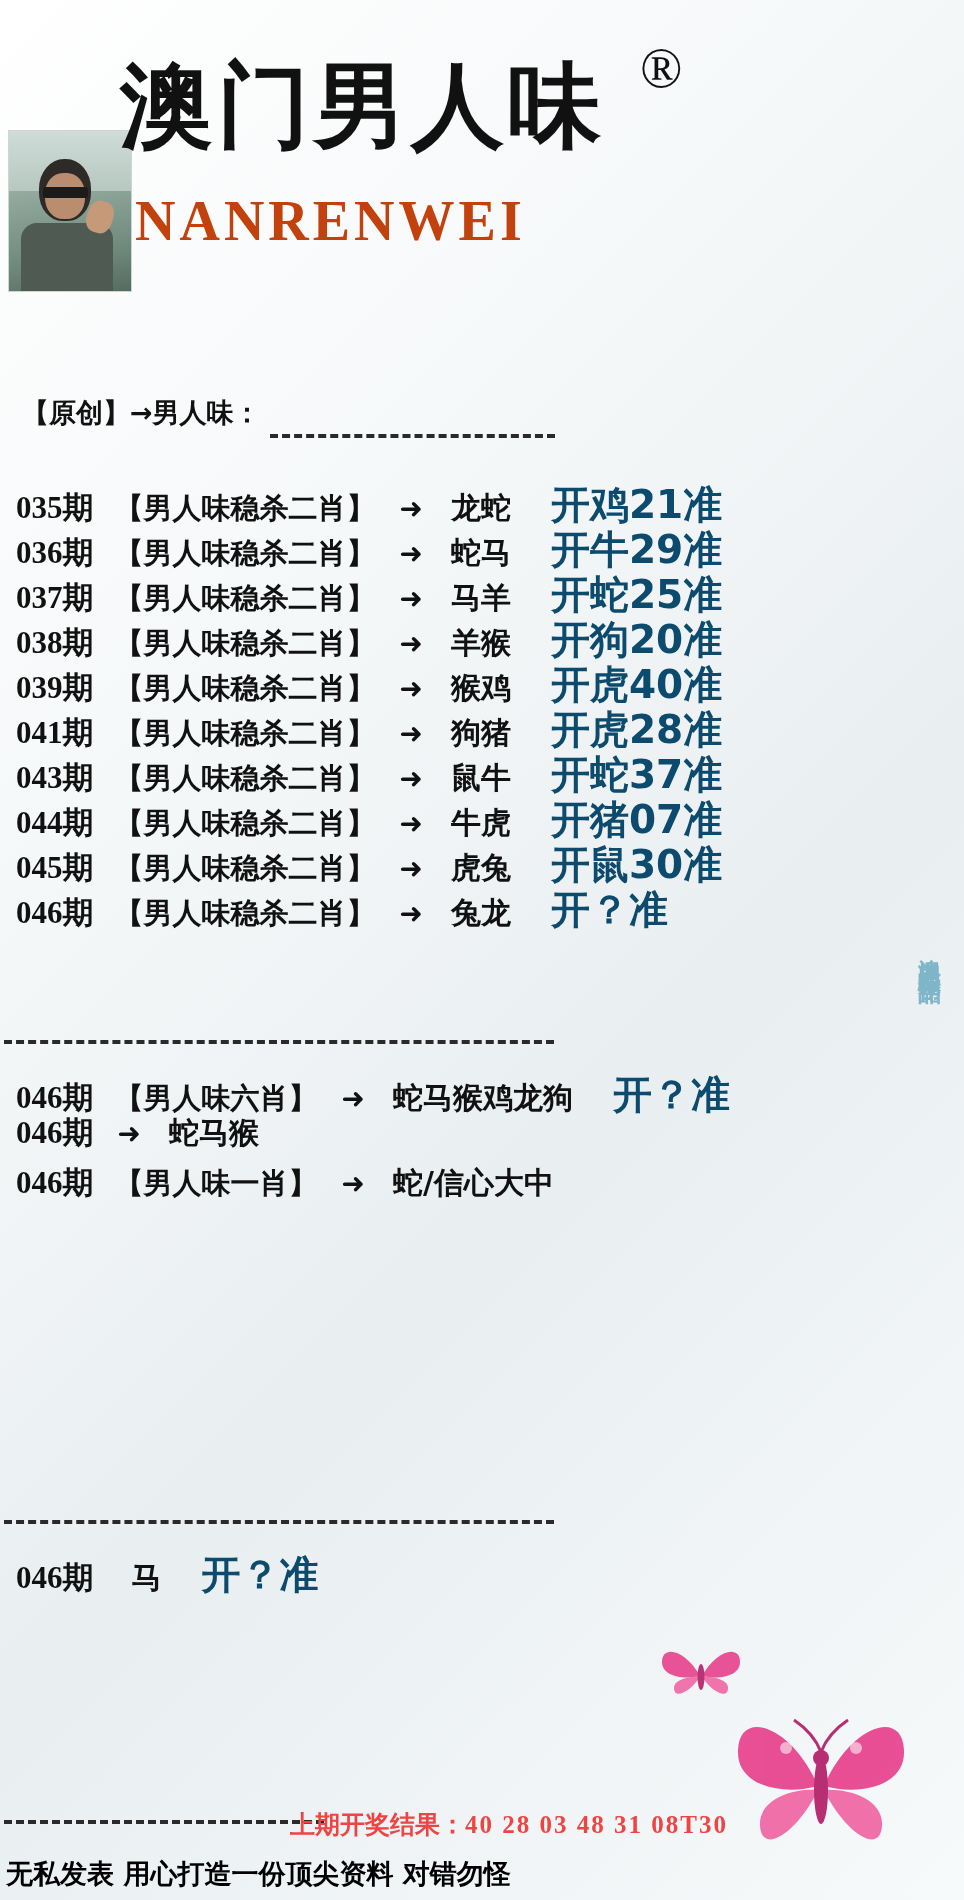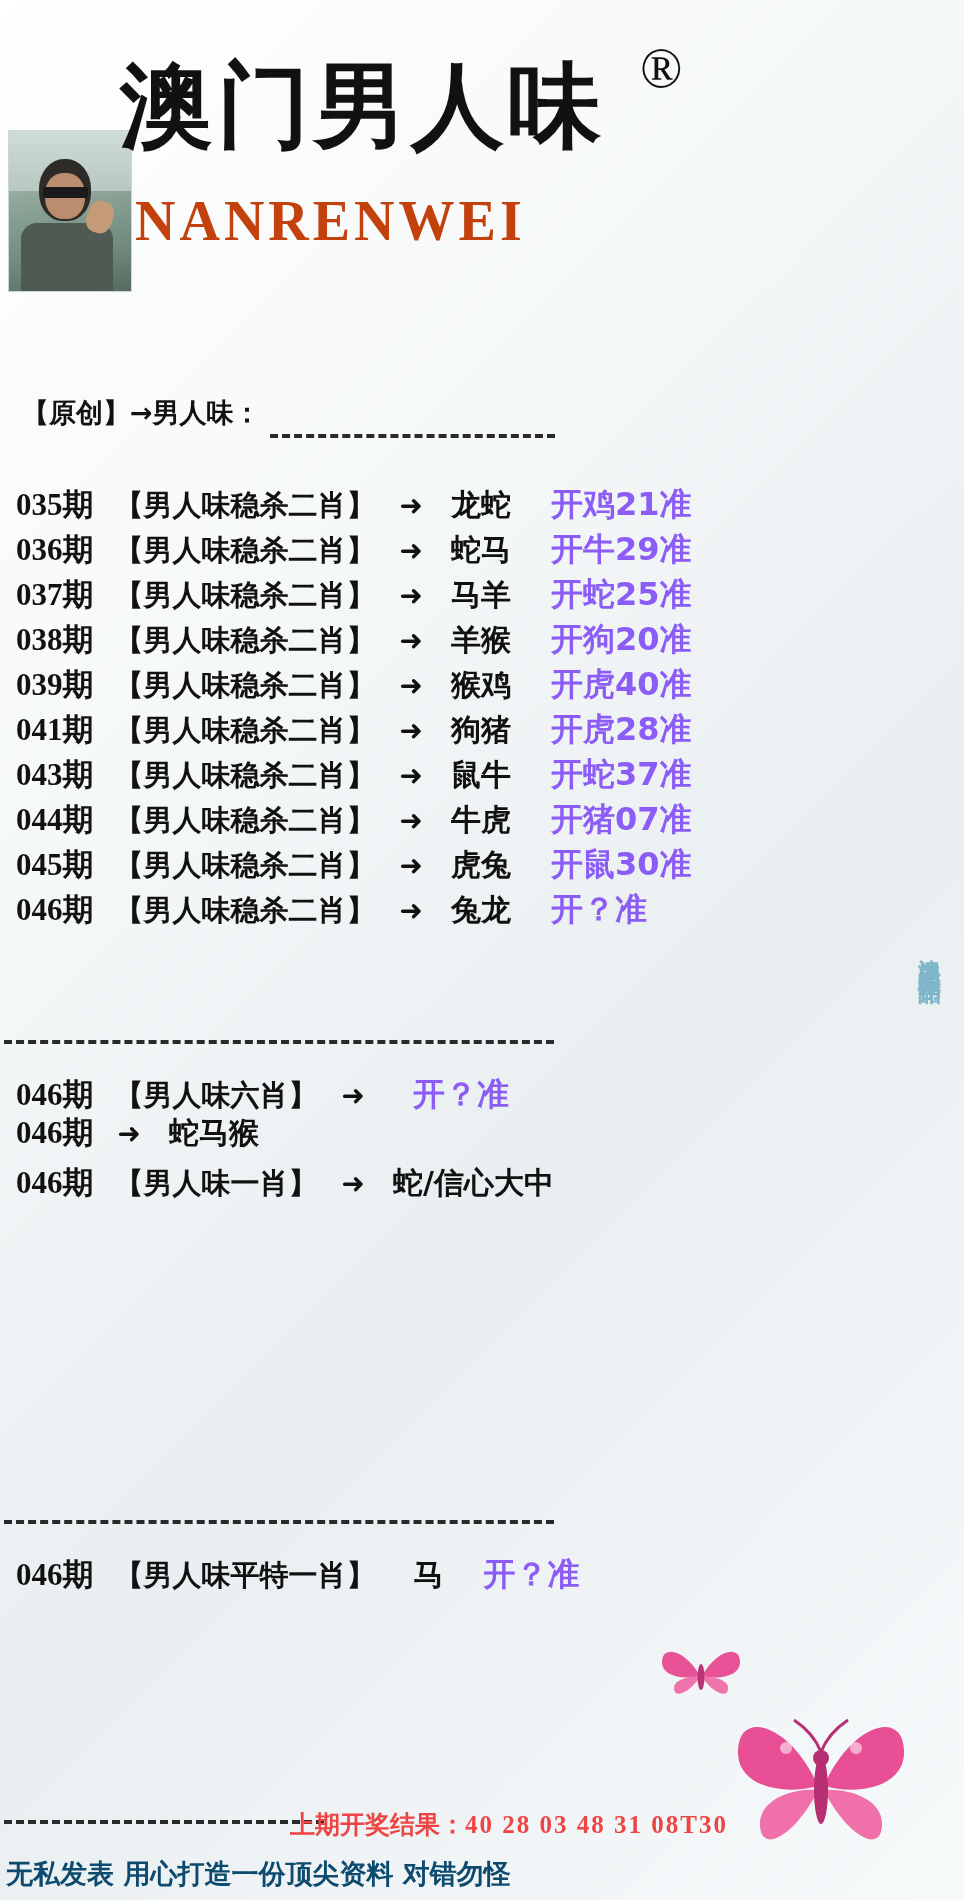--- a/index.html
+++ b/index.html
@@ -174,23 +174,23 @@
     margin: 0 8px 0 4px;
   }
   .row .pick {
     font-family: "DejaVu Sans", sans-serif;
     font-size: 30px;
     font-weight: bold;
     color: #111;
   }
   .row .result {
     font-family: "DejaVu Sans", sans-serif;
-    font-size: 32px;
-    font-weight: bold;
-    color: #8b5cf6;
+    font-size: 39px;
+    font-weight: bold;
+    color: #0c4a6e;
     margin-left: 20px;
   }
 
   
   .rows-b {
     position: absolute;
     left: 16px;
     top: 1068px;
     width: 900px;
   }
@@ -246,21 +246,21 @@
     font-family: "Liberation Serif", serif;
     letter-spacing: 2px;
   }
   .footer-slogan {
     position: absolute;
     left: 6px;
     top: 1856px;
     font-family: "DejaVu Sans", sans-serif;
     font-weight: bold;
     font-size: 27px;
-    color: #0c4a6e;
+    color: #000000;
     white-space: nowrap;
   }
 </style>
 </head>
 <body>
 
 <div class="page">
 
   <div class="header">
     <div class="avatar">
@@ -364,20 +364,21 @@
   </div>
 
   <div class="dash-rule" id="rule-2"></div>
 
   <div class="rows-b">
 
     <div class="row">
       <span class="issue">046期</span>
       <span class="bracket">【男人味六肖】</span>
       <span class="arrow">➜</span>
+      <span class="pick">蛇马猴鸡龙狗</span>
       <span class="result">开？准</span>
     </div>
 
     <div class="row">
       <span class="issue">046期</span>
       <span class="arrow">➜</span>
       <span class="pick">蛇马猴</span>
       <span class="result"></span>
     </div>
 
@@ -389,21 +390,20 @@
       <span class="result"></span>
     </div>
 
   </div>
 
   <div class="dash-rule" id="rule-3"></div>
 
   <div class="rows-c">
     <div class="row">
       <span class="issue">046期</span>
-      <span class="bracket">【男人味平特一肖】</span>
       <span class="pick" style="margin-left:18px;">马</span>
       <span class="result">开？准</span>
     </div>
   </div>
 
   <div class="vertical-mark">澳门男人味原创作品</div>
 
   <div class="butterfly" id="butterfly-small">
     <svg width="90" height="70" viewBox="0 0 90 70" xmlns="http://www.w3.org/2000/svg">
       <g fill="#e8468f" opacity="0.92">

